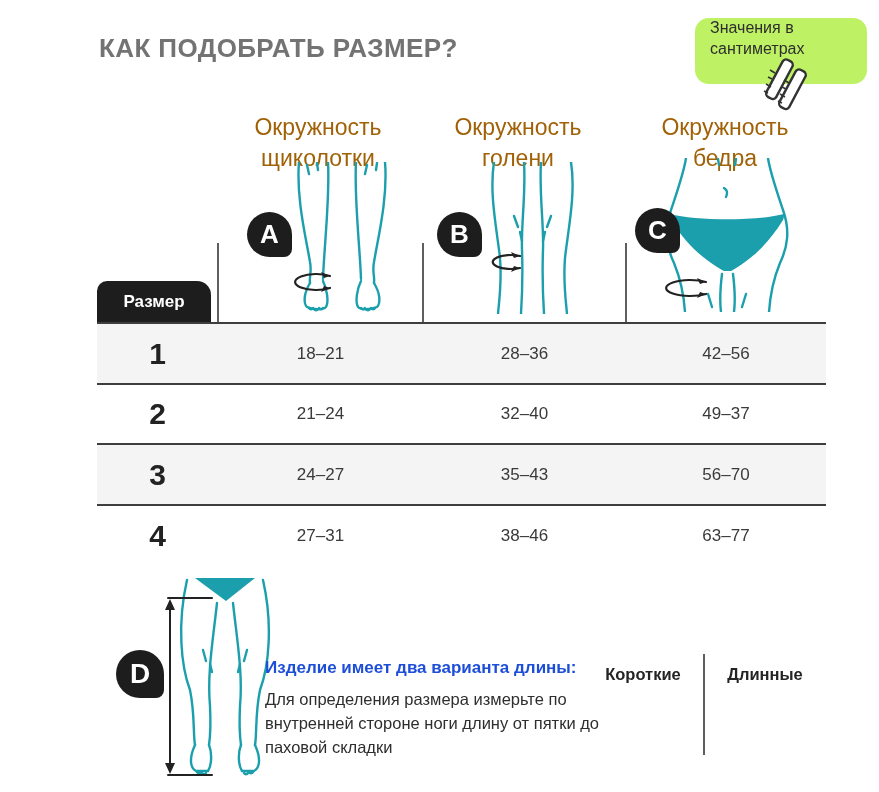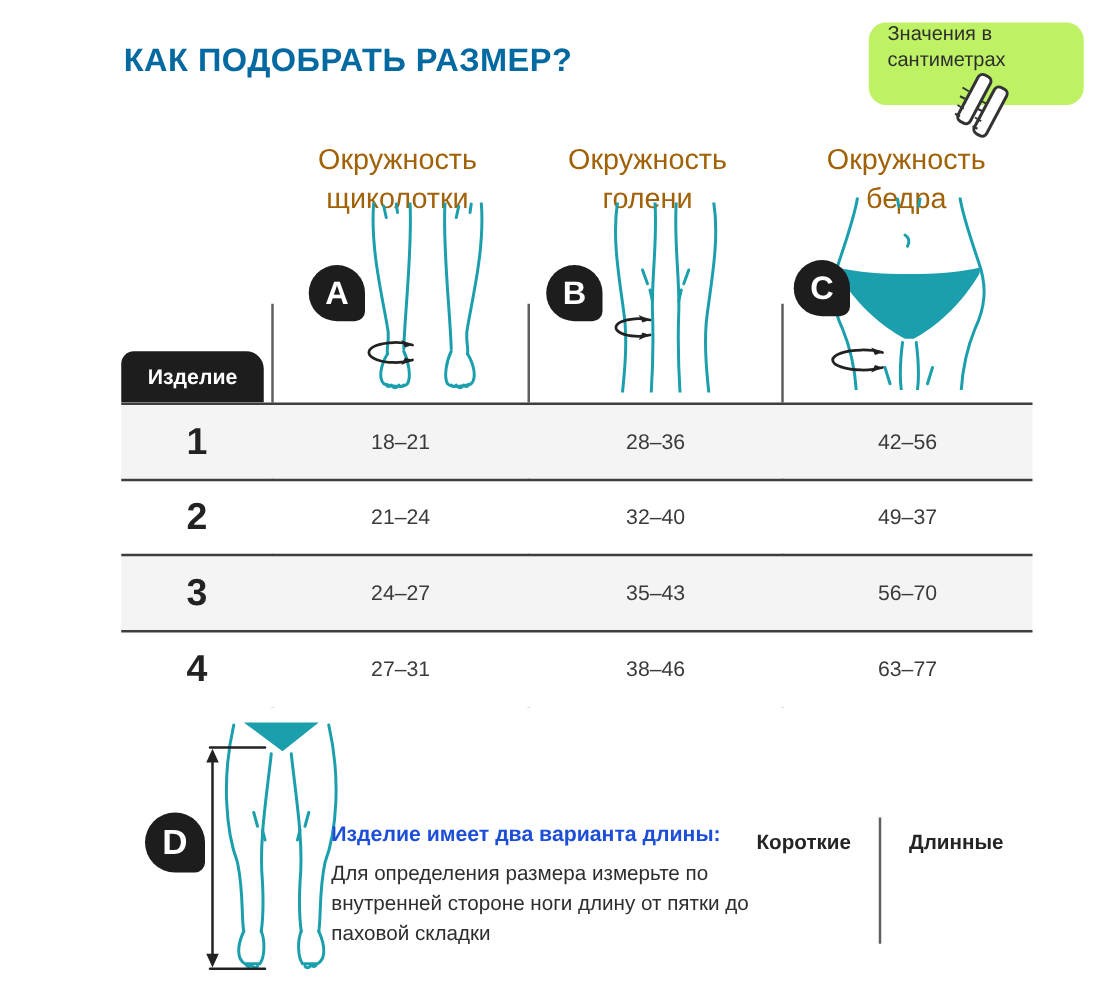--- a/index.html
+++ b/index.html
@@ -1,20 +1,20 @@
 <!DOCTYPE html>
 <html><head>
 <meta charset="utf-8">
 <style>
   html,body{margin:0;padding:0;background:#fff;}
   .canvas{position:relative;width:879px;height:792px;background:#ffffff;overflow:hidden;
           font-family:"Liberation Sans",sans-serif;color:#2c2c2c;}
 
   .title{position:absolute;left:99px;top:33px;margin:0;font-size:26px;font-weight:bold;
-         letter-spacing:.4px;color:#0369a1;}
+         letter-spacing:.4px;color:#737373;}
 
   .units-box{position:absolute;left:695px;top:18px;width:172px;height:66px;background:#bef264;
              border-radius:14px;display:flex;align-items:center;padding:0 6px 0 15px;box-sizing:border-box;flex-direction:column;}
   .units-text{font-size:16px;line-height:1.3;color:#2e2e2e;flex:1;}
   .units-icon{flex:0 0 auto;margin-top:-4px;}
 
   .col-head{position:absolute;top:112px;width:170px;text-align:center;font-weight:normal;
             font-size:23px;line-height:1.35;color:#a16207;}
   #ch1{left:233px}#ch2{left:433px}#ch3{left:640px}
 
@@ -131,21 +131,21 @@
   </svg>
 
   <div class="marker" id="markerA">A</div>
   <div class="marker" id="markerB">B</div>
   <div class="marker" id="markerC">C</div>
 
   <div class="vline" id="vl1"></div>
   <div class="vline" id="vl2"></div>
   <div class="vline" id="vl3"></div>
 
-  <div class="size-badge">Изделие</div>
+  <div class="size-badge">Размер</div>
 
   <div class="trow row-a" style="top:322px;height:61px">
     <div class="cell size">1</div>
     <div class="cell v1">18–21</div>
     <div class="cell v2">28–36</div>
     <div class="cell v3">42–56</div>
   </div>
   <div class="trow row-b" style="top:383px;height:60px">
     <div class="cell size">2</div>
     <div class="cell v1">21–24</div>

